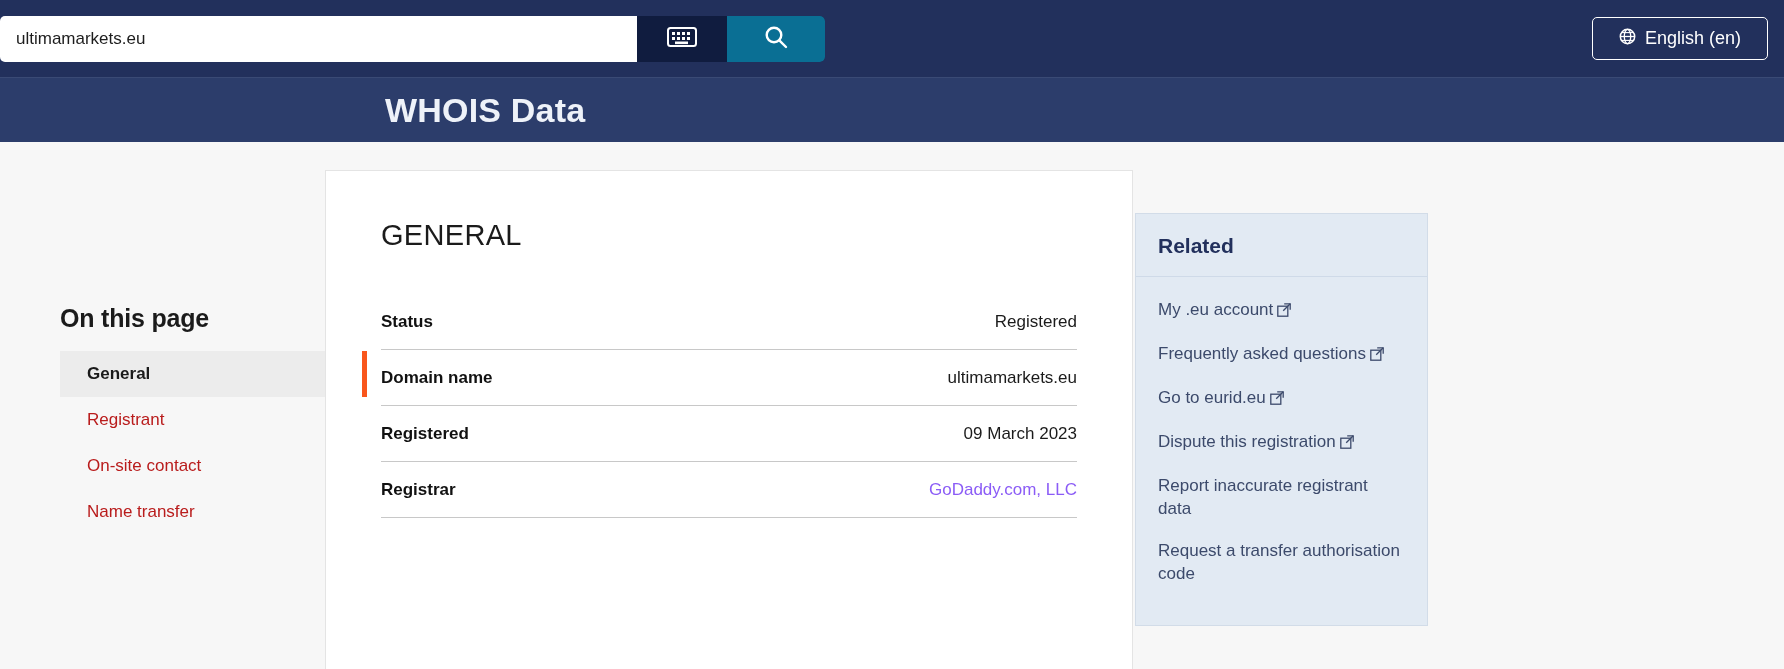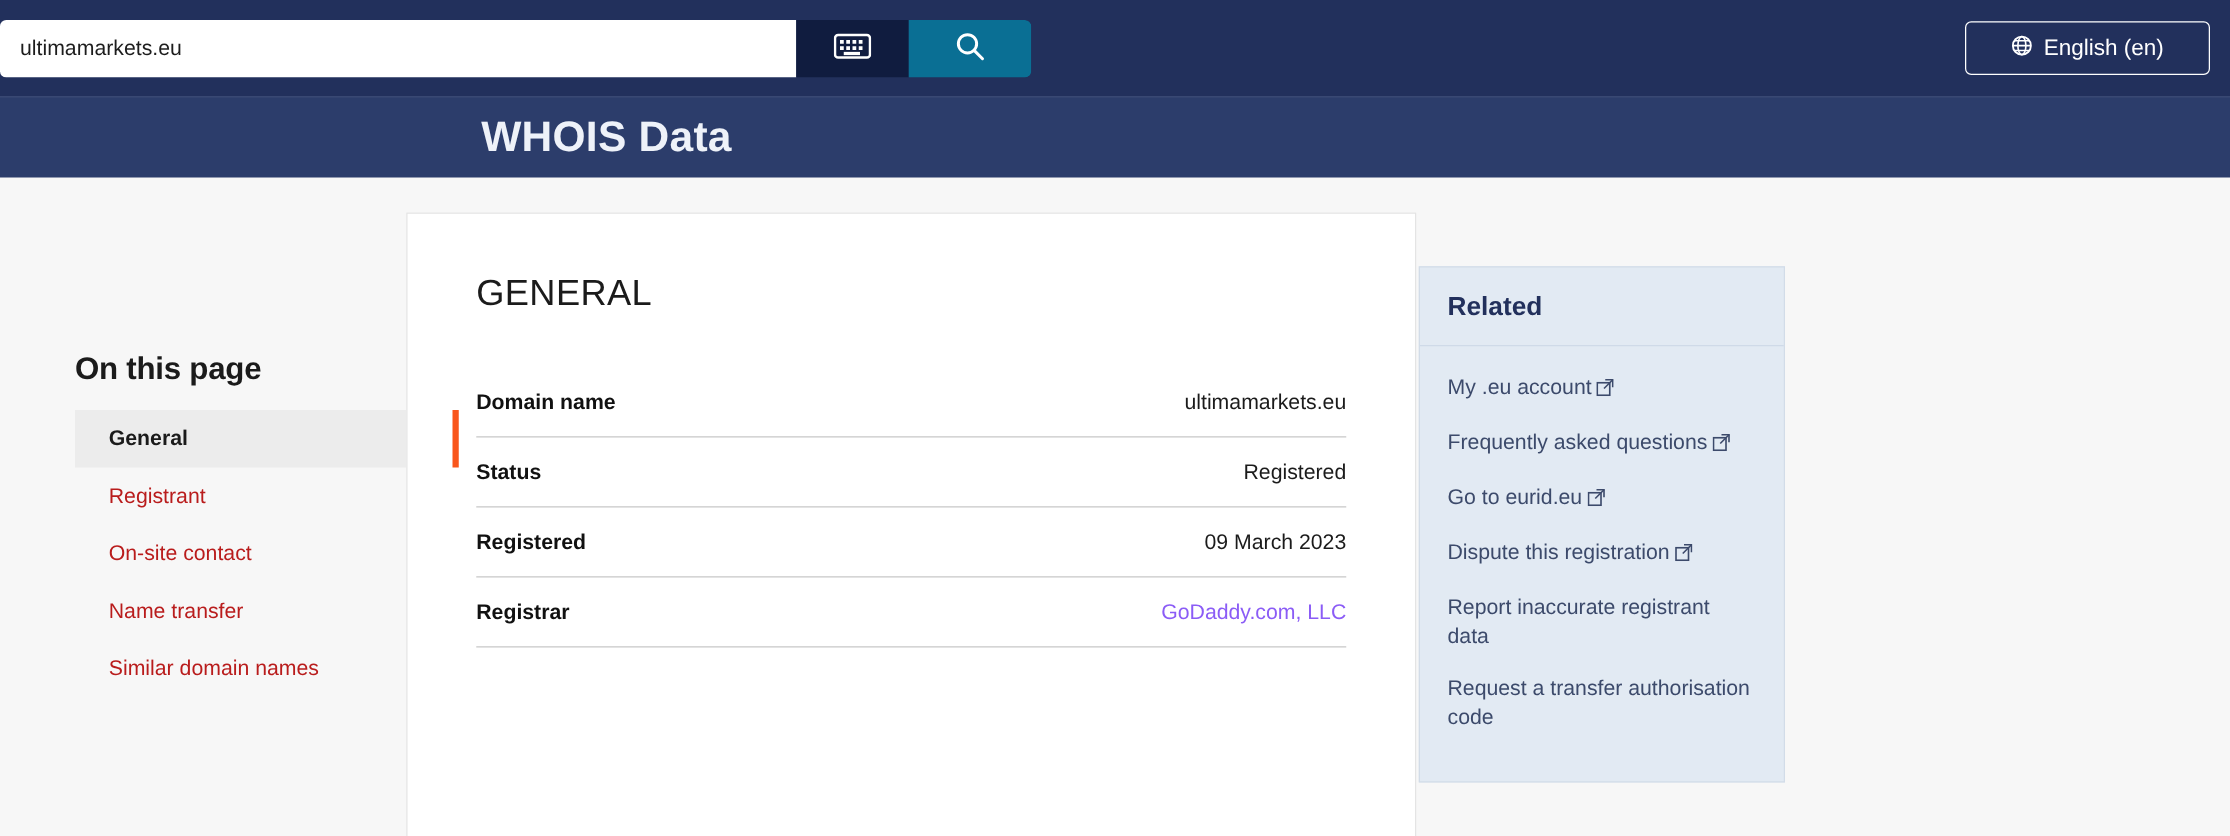--- a/index.html
+++ b/index.html
@@ -82,21 +82,21 @@
     justify-content: center;
     cursor: pointer;
     border-top-right-radius: 5px;
     border-bottom-right-radius: 5px;
   }
   .lang-btn {
     position: absolute;
     right: 16px;
     top: 17px;
     height: 43px;
-    padding: 0 36px;
+    padding: 0 26px;
     background: transparent;
     border: 1.5px solid #ffffff;
     border-radius: 5px;
     color: #ffffff;
     font-size: 18px;
     display: flex;
     align-items: center;
     gap: 9px;
     cursor: pointer;
     font-family: "Liberation Sans", sans-serif;
@@ -279,37 +279,34 @@
       </li>
       <li class="toc-item">
         <span>Registrant</span>
       </li>
       <li class="toc-item">
         <span>On-site contact</span>
       </li>
       <li class="toc-item">
         <span>Name transfer</span>
       </li>
-      <li class="toc-item">
-        <span>Similar domain names</span>
-      </li>
     </ul>
   </nav>
 
   <section class="main-card">
     <h2>GENERAL</h2>
     <table class="kv-table">
       <tbody>
           <tr>
+        <td class="kv-key">Status</td>
+        <td class="kv-val">Registered</td>
+      </tr>
+      <tr>
         <td class="kv-key">Domain name</td>
         <td class="kv-val">ultimamarkets.eu</td>
-      </tr>
-      <tr>
-        <td class="kv-key">Status</td>
-        <td class="kv-val">Registered</td>
       </tr>
       <tr>
         <td class="kv-key">Registered</td>
         <td class="kv-val">09 March 2023</td>
       </tr>
       <tr>
         <td class="kv-key">Registrar</td>
         <td class="kv-val">
           <a>GoDaddy.com, LLC</a>
         </td>

